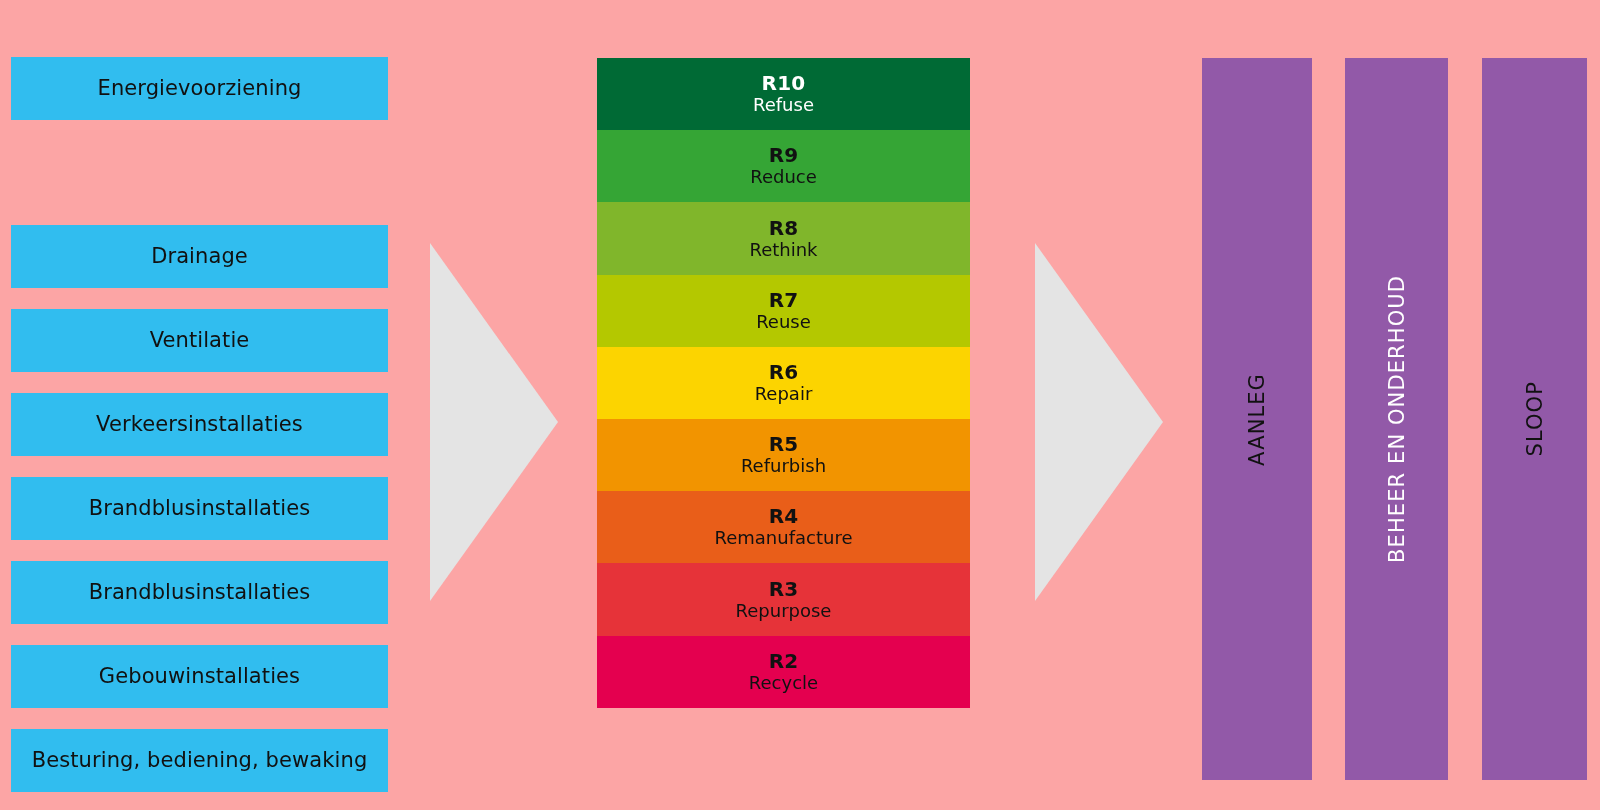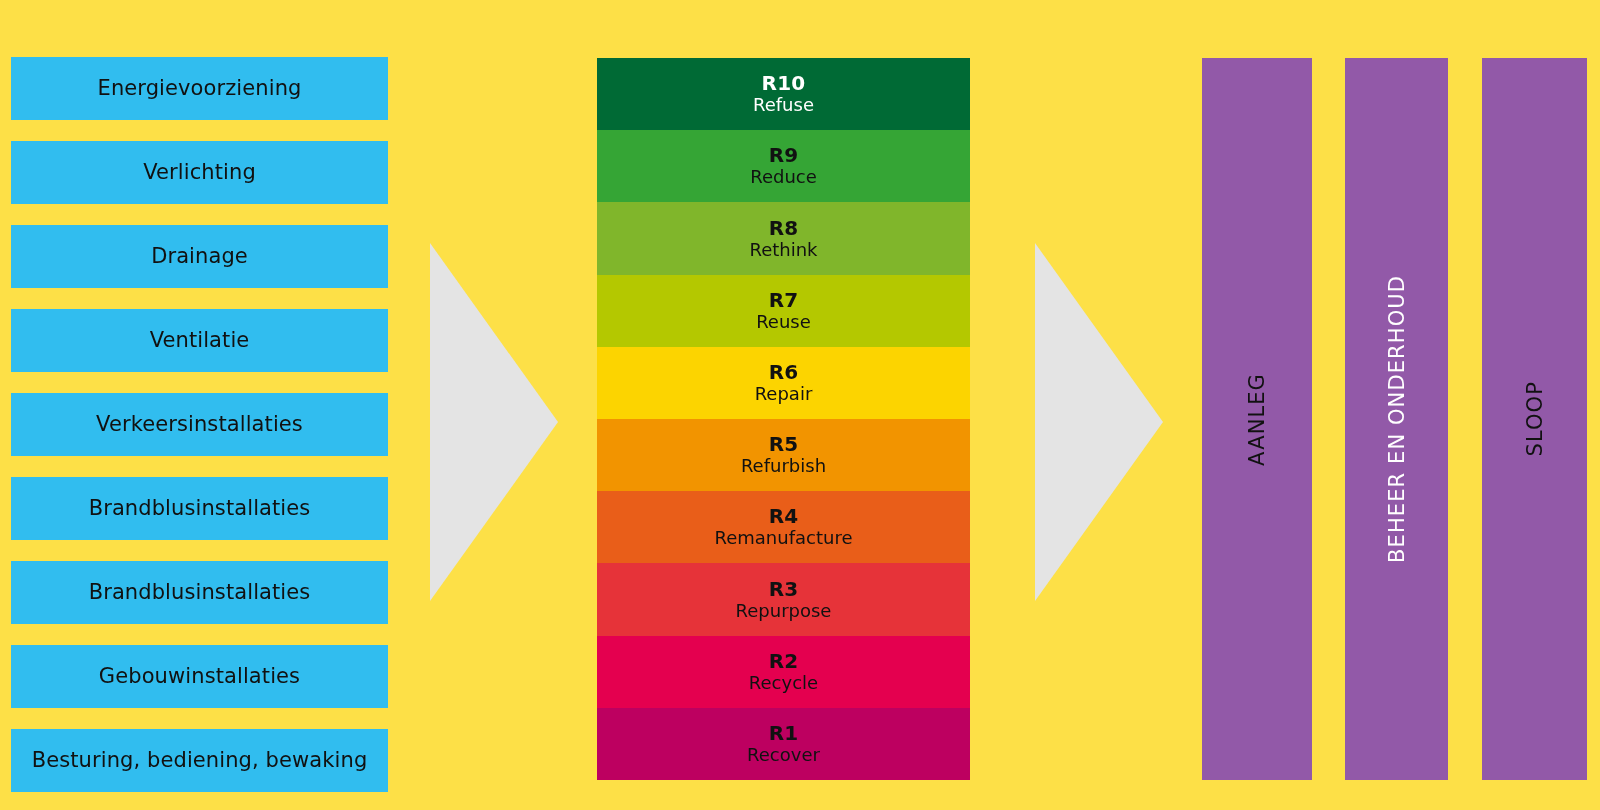--- a/index.html
+++ b/index.html
@@ -8,21 +8,21 @@
     padding: 0;
     background: #000000;
   }
   body {
     font-family: "DejaVu Sans", "Liberation Sans", sans-serif;
   }
   #stage {
     position: relative;
     width: 1600px;
     height: 810px;
-    background: #fde047;
+    background: #fca5a5;
     overflow: hidden;
   }
 
   
   #left-column {
     position: absolute;
     left: 11px;
     top: 57px;
     width: 377px;
     height: 736px;
@@ -106,23 +106,20 @@
 </style>
 </head>
 <body>
 
 <div id="stage">
 
   <div id="left-column">
       <div class="system-box" style="top: 0px; background: rgb(49, 189, 239);">
         <span class="system-box-label" style="color: rgb(17, 17, 17);">Energievoorziening</span>
       </div>
-      <div class="system-box" style="top: 84px; background: rgb(49, 189, 239);">
-        <span class="system-box-label" style="color: rgb(17, 17, 17);">Verlichting</span>
-      </div>
       <div class="system-box" style="top: 168px; background: rgb(49, 189, 239);">
         <span class="system-box-label" style="color: rgb(17, 17, 17);">Drainage</span>
       </div>
       <div class="system-box" style="top: 252px; background: rgb(49, 189, 239);">
         <span class="system-box-label" style="color: rgb(17, 17, 17);">Ventilatie</span>
       </div>
       <div class="system-box" style="top: 336px; background: rgb(49, 189, 239);">
         <span class="system-box-label" style="color: rgb(17, 17, 17); text-align: right;">Verkeersinstallaties</span>
       </div>
       <div class="system-box" style="top: 420px; background: rgb(49, 189, 239);">
@@ -173,24 +170,20 @@
         <span class="r-name" style="color: rgb(17, 17, 17);">Remanufacture</span>
       </div>
       <div class="r-band" style="top: 505.4px; height: 72.2px; background: rgb(230, 51, 57);">
         <span class="r-code" style="color: rgb(17, 17, 17);">R3</span>
         <span class="r-name" style="color: rgb(17, 17, 17);">Repurpose</span>
       </div>
       <div class="r-band" style="top: 577.6px; height: 72.2px; background: rgb(228, 0, 79);">
         <span class="r-code" style="color: rgb(17, 17, 17);">R2</span>
         <span class="r-name" style="color: rgb(17, 17, 17);">Recycle</span>
       </div>
-      <div class="r-band" style="top: 649.8px; height: 72.2px; background: rgb(189, 0, 96);">
-        <span class="r-code" style="color: rgb(17, 17, 17);">R1</span>
-        <span class="r-name" style="color: rgb(17, 17, 17);">Recover</span>
-      </div>
     </div>
 
   <svg class="flow-arrow" style="left:1035px; top:243px;" width="128" height="358" viewBox="0 0 128 358">
     <polygon points="0,0 128,179 0,358"></polygon>
   </svg>
 
   <div class="phase-column" style="left:1202px; width:110px;">
     <span class="phase-label" style="color:#111111;">AANLEG</span>
   </div>
   <div class="phase-column" style="left:1345px; width:103px;">

